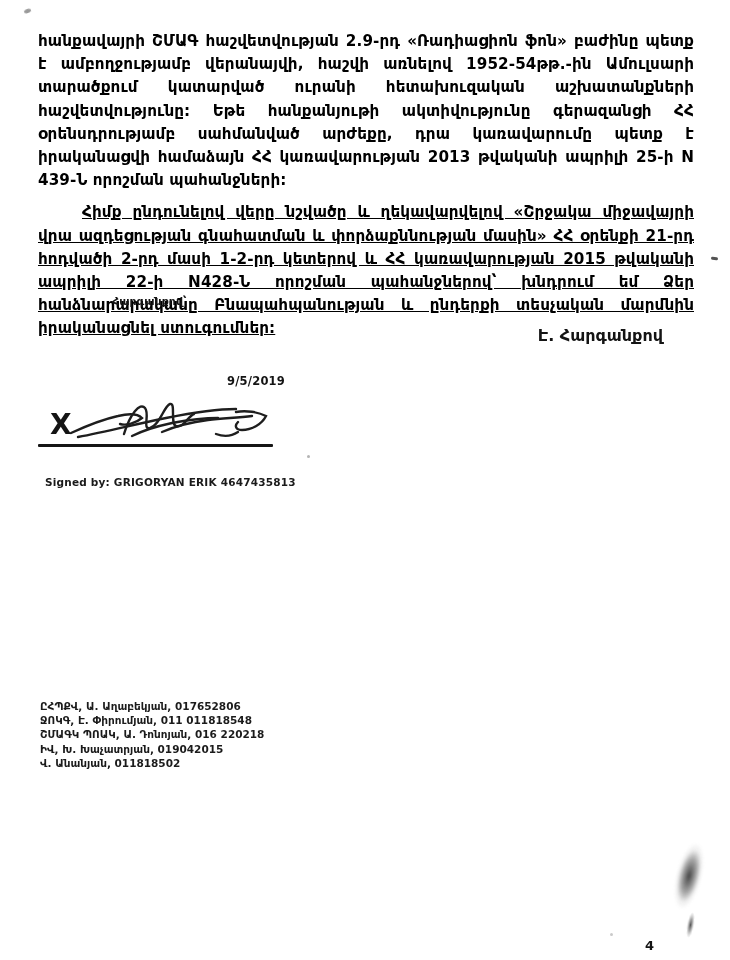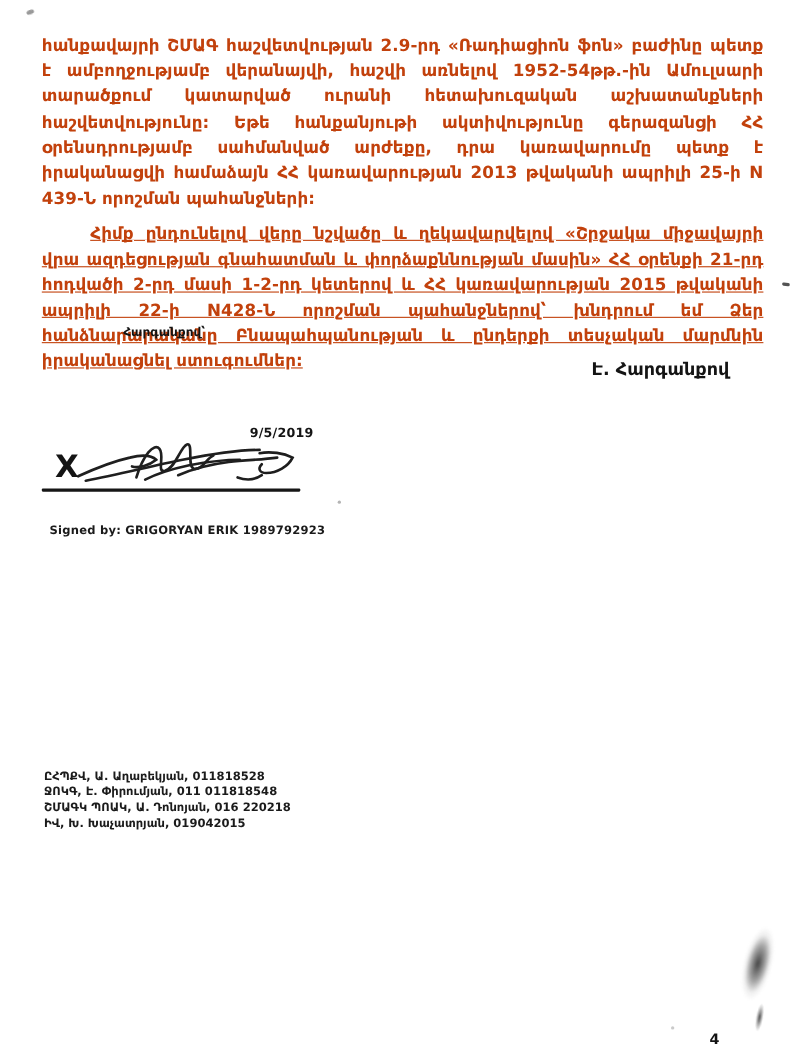--- a/index.html
+++ b/index.html
@@ -10,34 +10,34 @@
     font-family:"DejaVu Sans", sans-serif;
     color:#141414;
     overflow:hidden;
     margin:0 auto;
   }
   .body-text{
     position:absolute;top:30px;left:38px;right:36px;
     font-size:15.2px;font-weight:600;line-height:23.2px;
     text-align:justify;
     letter-spacing:.1px;
-    color:#c2410c;
+    color:#000000;
   }
   .body-text p{margin:0 0 9px 0;}
   .body-text p.indent{text-indent:44px;text-decoration:underline;}
   .closing{
     position:absolute;top:295px;left:112px;
     font-size:11px;font-weight:600;
   }
   .signatory{
     position:absolute;top:326px;right:67px;
     font-size:16px;font-weight:600;
   }
   .sig-date{
-    position:absolute;top:386px;left:227px;
+    position:absolute;top:374px;left:227px;
     font-size:11.5px;font-weight:700;letter-spacing:.2px;text-align:center;
   }
   .sig-x{
     position:absolute;top:408px;left:50px;
     font-size:28px;font-weight:700;
   }
   .sig-svg{position:absolute;top:390px;left:66px;}
   .sig-line{
     position:absolute;top:444px;left:38px;
     width:235px;height:3px;background:#161616;border-radius:1px;
@@ -111,27 +111,28 @@
       <path d="M58 44 C64 24 74 12 79 18 C84 24 76 40 84 38 C94 35 98 16 104 14 C110 12 104 34 110 36 C118 38 122 26 128 24"></path>
       <path d="M66 46 C78 40 92 36 106 33 C122 30 138 28 152 28"></path>
       <path d="M96 42 C110 36 126 32 142 30 C158 28 172 28 186 26"></path>
       <path d="M170 22 C180 20 192 22 200 26 C196 34 186 40 176 40 C170 40 168 36 172 32"></path>
       <path d="M150 44 C158 47 166 46 172 42"></path>
     </g>
   </svg>
 
   <div class="sig-line"></div>
 
-  <div class="signed-by">Signed by: GRIGORYAN ERIK 1989792923</div>
+  <div class="signed-by">Signed by: GRIGORYAN ERIK 4647435813</div>
 
   <div class="contacts">
-    <div>ԸՀՊՔՎ, Ա. Աղաբեկյան, 011818528</div>
+    <div>ԸՀՊՔՎ, Ա. Աղաբեկյան, 017652806</div>
     <div>ՋՈԿԳ, Է. Փիրումյան, 011 011818548</div>
     <div>ՇՄԱԳԿ ՊՈԱԿ, Ա. Դոնոյան, 016 220218</div>
     <div>ԻՎ, Խ. Խաչատրյան, 019042015</div>
+    <div>Վ. Անանյան, 011818502</div>
   </div>
 
   <div class="page-number">4</div>
 
   <div class="smudge-large"></div>
   <div class="smudge-small"></div>
   <div class="speck-topleft"></div>
   <div class="speck-right"></div>
   <div class="speck-mid"></div>
   <div class="speck-pagenum"></div>

